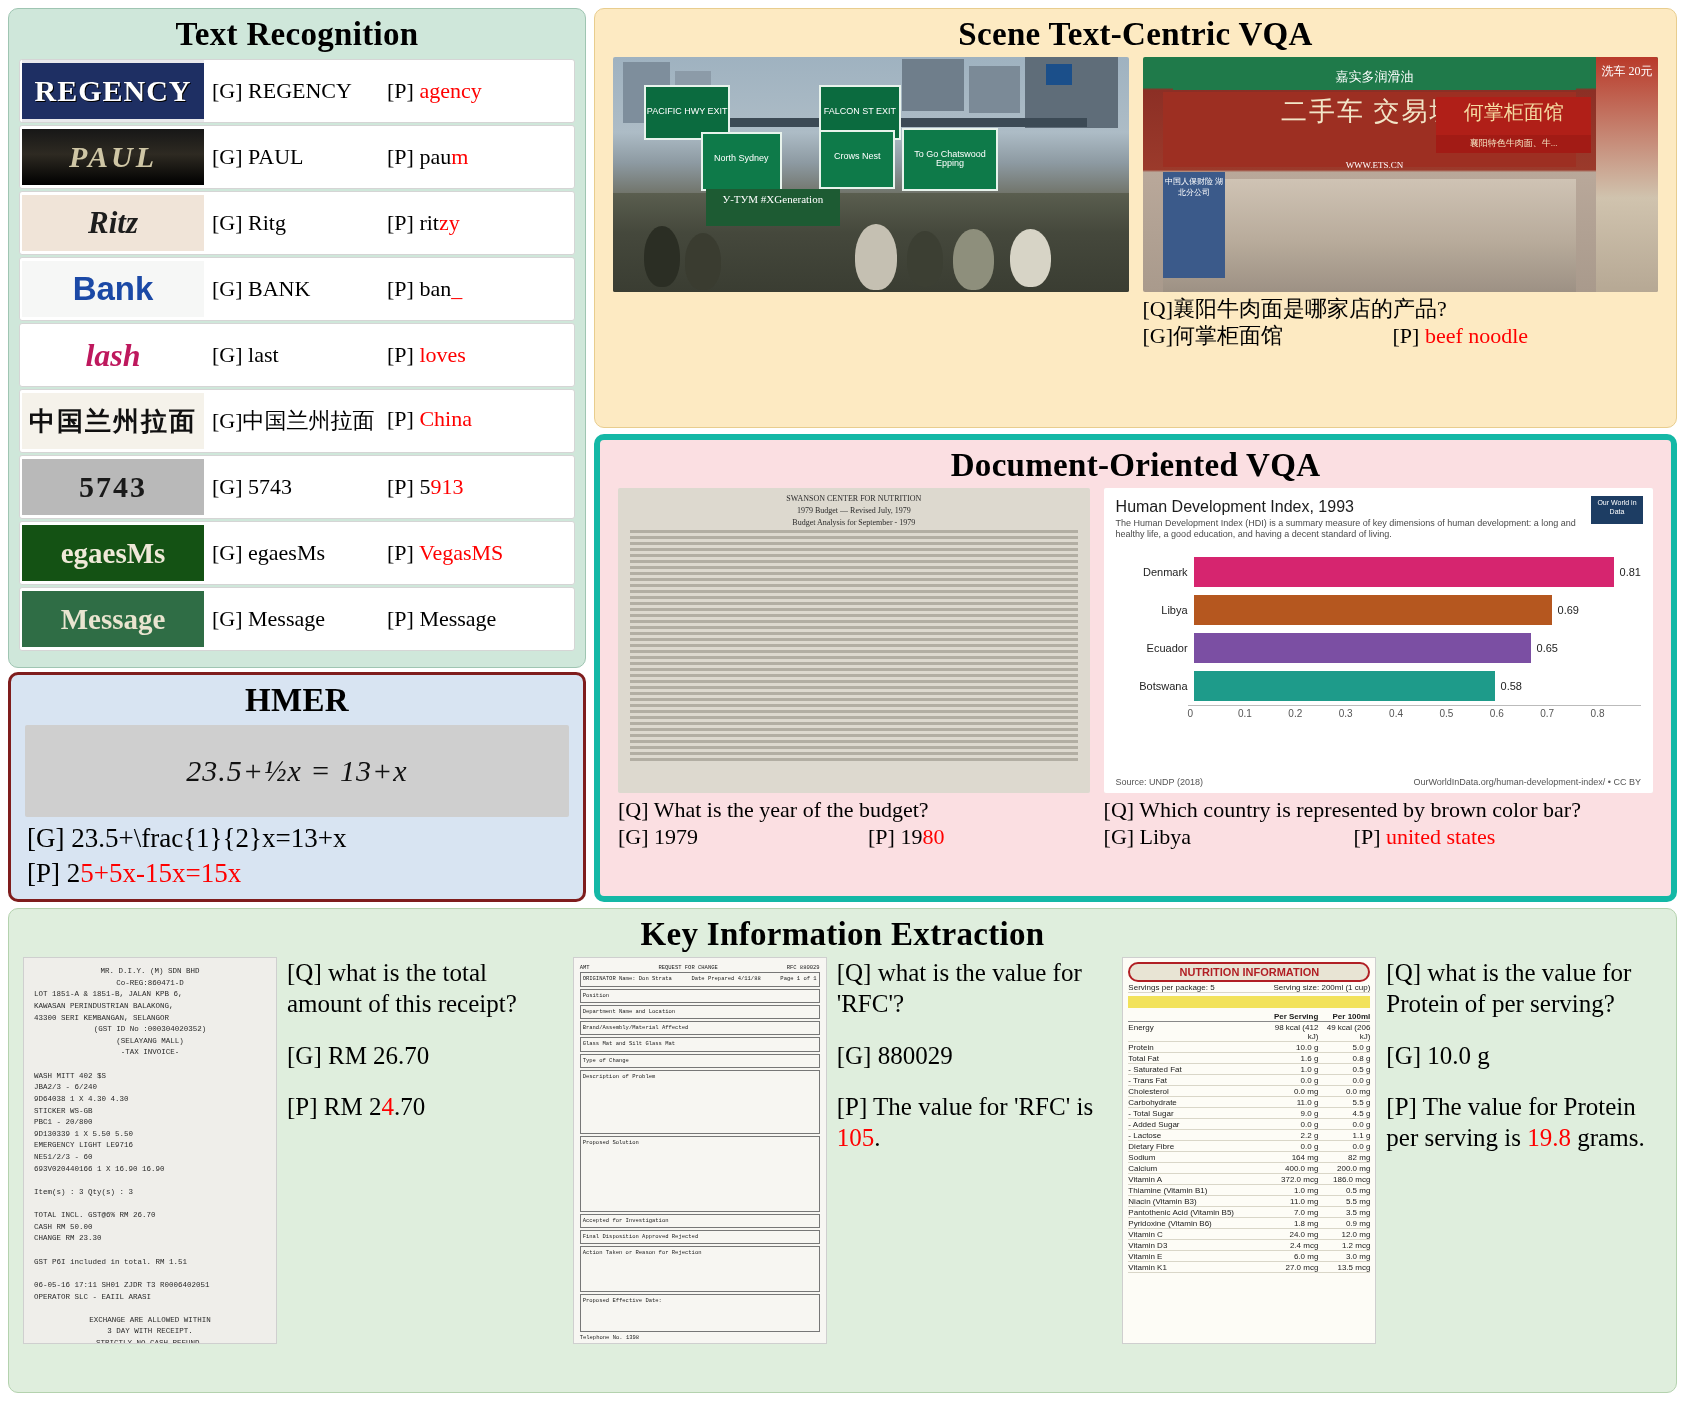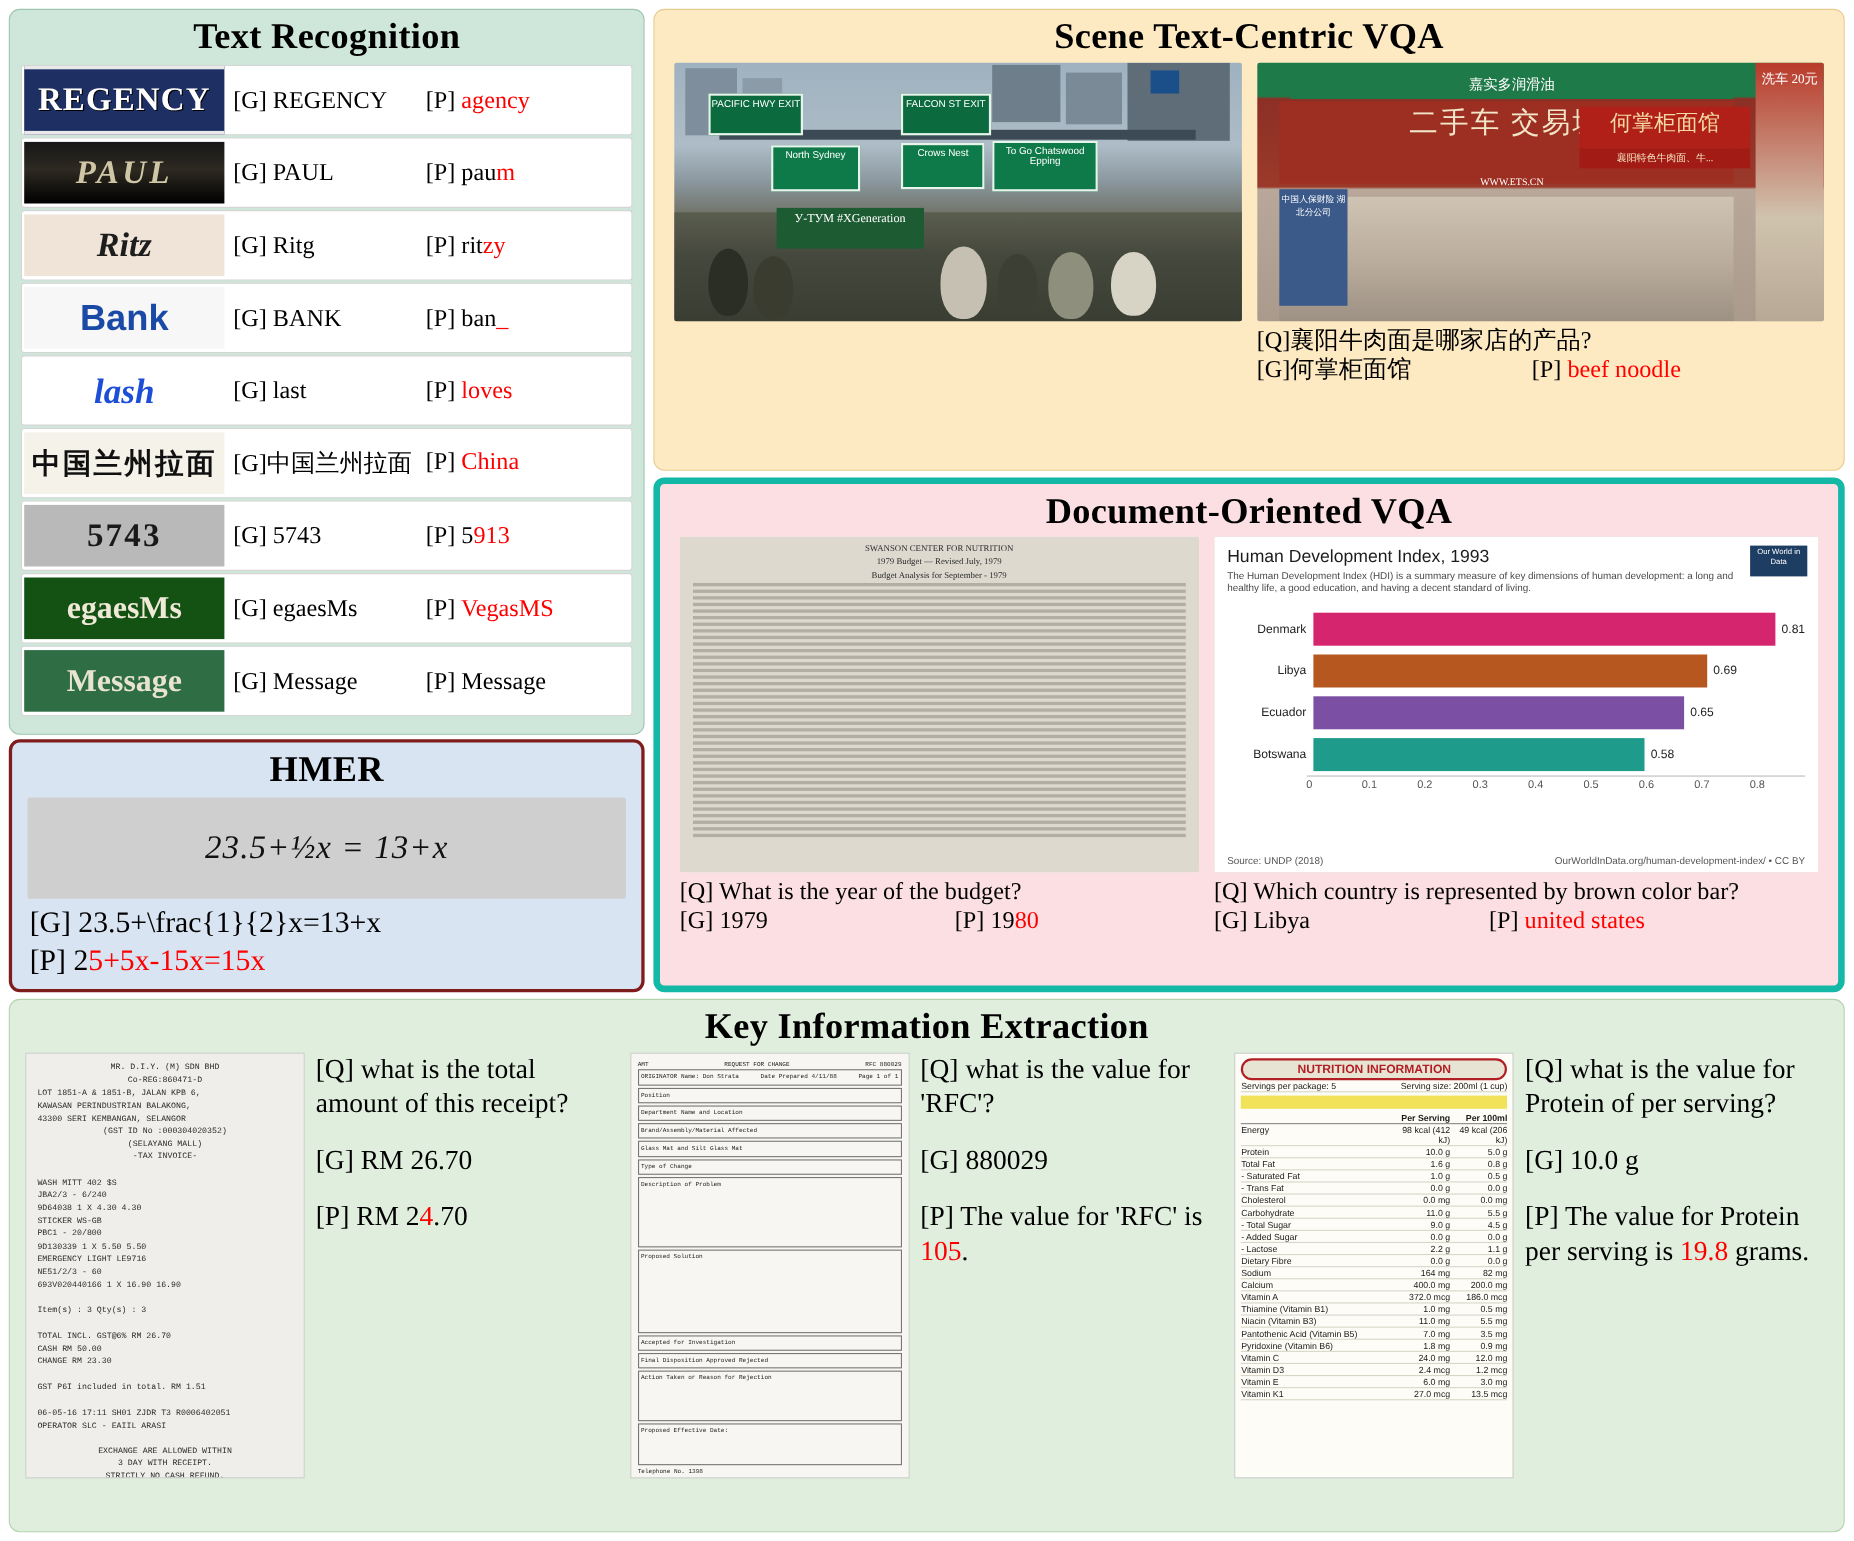--- a/index.html
+++ b/index.html
@@ -97,21 +97,21 @@
   }
   .img-bank {
     background: #f6f7f6;
     color: #1b49a6;
     font-size: 33px;
     font-family: "Liberation Sans", sans-serif;
     letter-spacing: 0px;
   }
   .img-last {
     background: #ffffff;
-    color: #1d4ed8;
+    color: #be185d;
     font-family: "Liberation Serif", serif;
     font-style: italic;
     font-size: 32px;
   }
   .img-cn {
     background: #f5f2ea;
     color: #101010;
     font-size: 26px;
     letter-spacing: 2px;
   }
@@ -197,21 +197,21 @@
   }
   .gsign {
     position: absolute;
     background: #0e7a49;
     border: 2px solid #e8f3ec;
     color: #fff;
     font-family: "Liberation Sans", sans-serif;
     font-size: 9px;
     text-align: center;
     line-height: 1.1;
-    padding-top: 3px;
+    padding-top: 20px;
   }
   .crowd {
     position: absolute; left: 0; bottom: 0; width: 100%; height: 42%;
     background: linear-gradient(180deg,#5a5e4f 0%,#45483c 40%,#3a3d32 100%);
   }
   .blob {
     position: absolute; border-radius: 50% 50% 45% 45%;
   }
   
   .scene-china {

